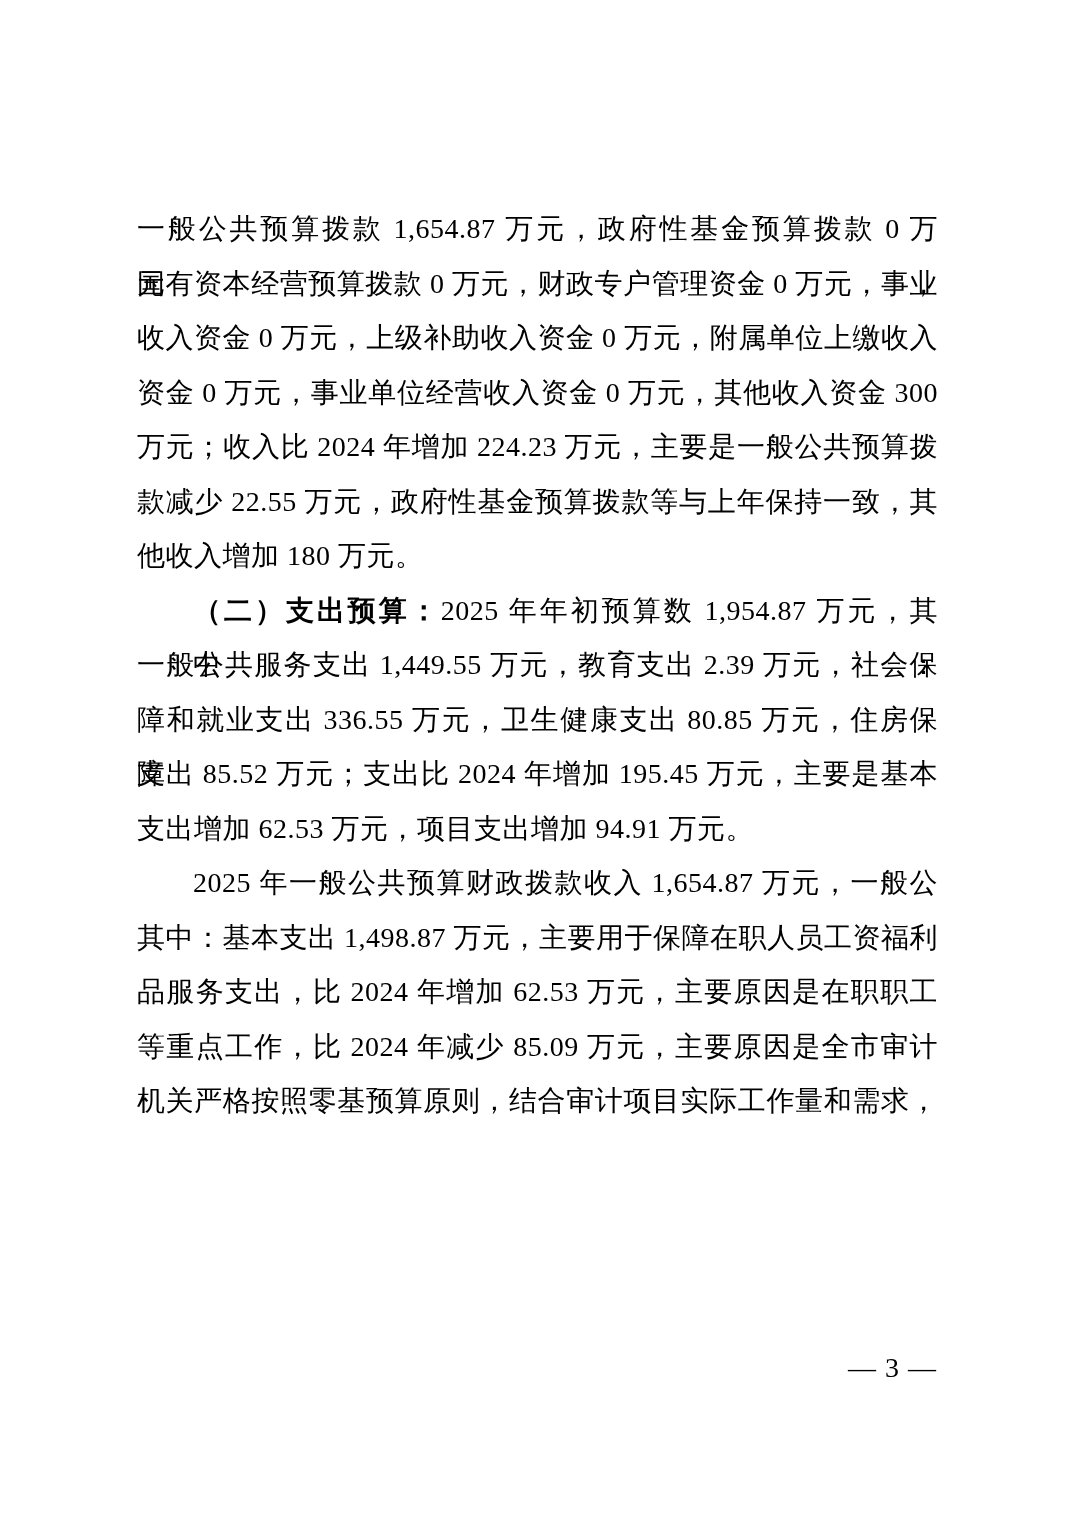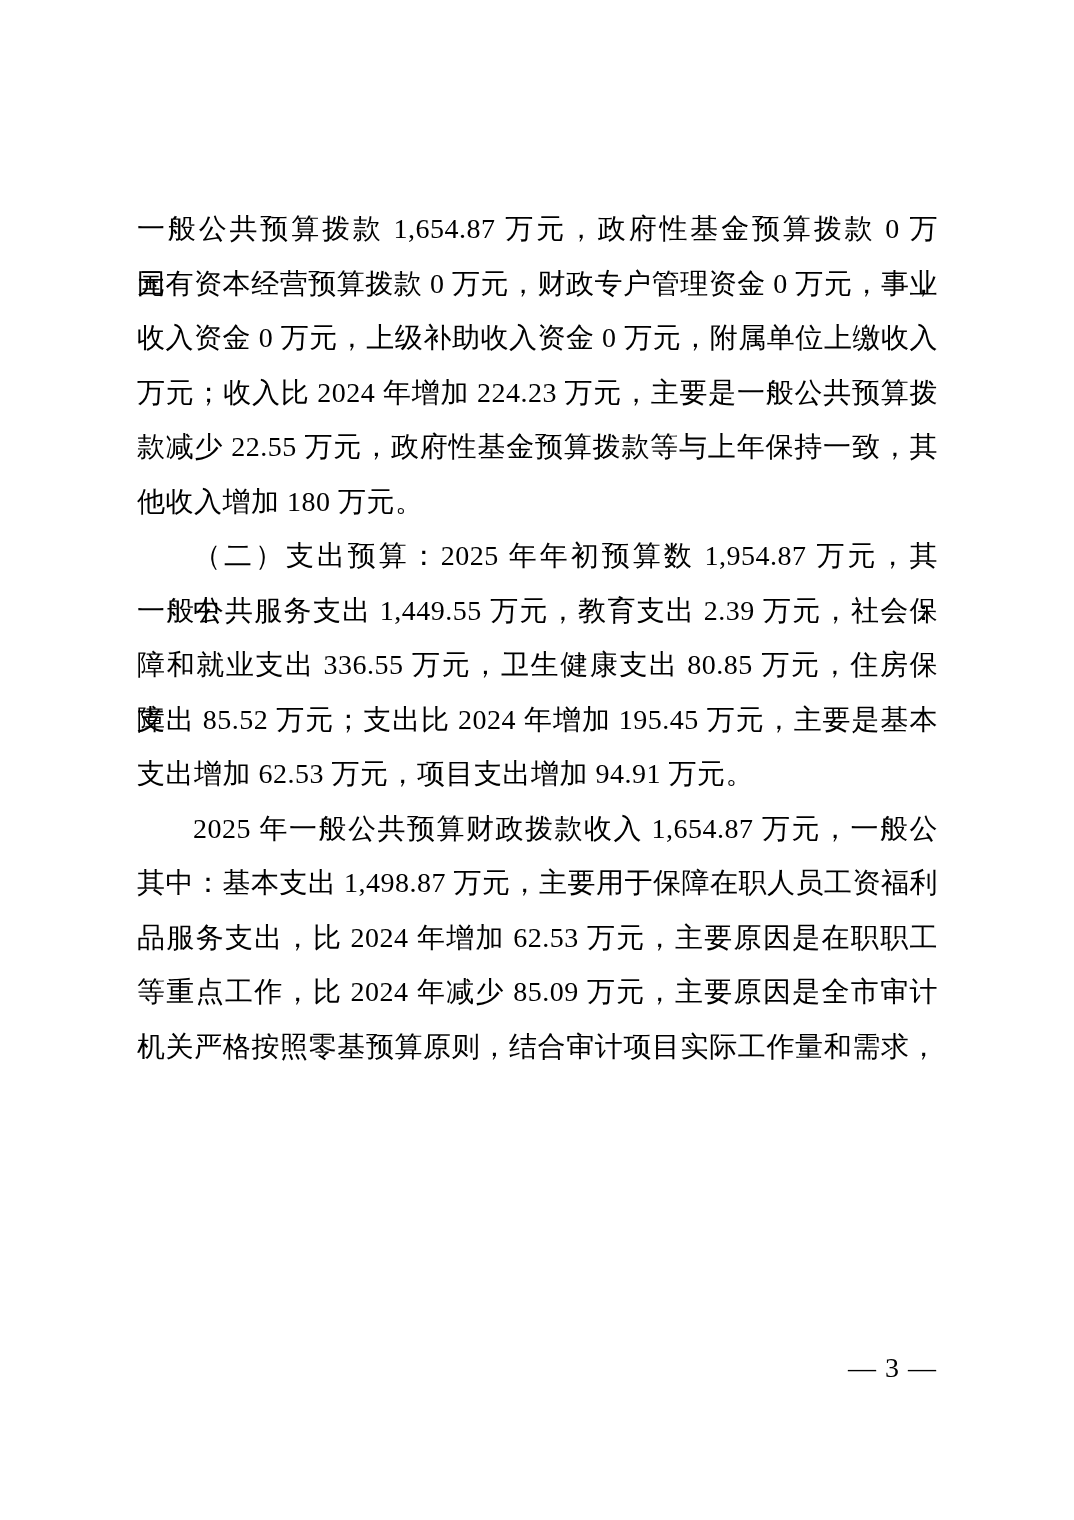--- a/index.html
+++ b/index.html
@@ -36,40 +36,41 @@
   }
   .line.indent {
     padding-left: 56px;
   }
   .line.heading {
     font-family: "Liberation Sans", sans-serif;
     font-weight: bold;
     font-size: 29px;
   }
   .line b {
-    font-weight: normal;
+    font-weight: bold;
   }
   .page-footer {
     position: absolute;
     top: 1348px;
     right: 137px;
     font-size: 28px;
     line-height: 40px;
     text-align: right;
     letter-spacing: 1px;
   }
 </style>
 </head>
 <body>
 
 <div class="page">
   <main class="body-text">
       <div class="line fill">一般公共预算拨款 1,654.87 万元，政府性基金预算拨款 0 万元，</div>
       <div class="line fill">国有资本经营预算拨款 0 万元，财政专户管理资金 0 万元，事业</div>
       <div class="line fill">收入资金 0 万元，上级补助收入资金 0 万元，附属单位上缴收入</div>
+      <div class="line fill">资金 0 万元，事业单位经营收入资金 0 万元，其他收入资金 300</div>
       <div class="line fill">万元；收入比 2024 年增加 224.23 万元，主要是一般公共预算拨</div>
       <div class="line fill">款减少 22.55 万元，政府性基金预算拨款等与上年保持一致，其</div>
       <div class="line">他收入增加 180 万元。</div>
       <div class="line indent fill"><b>（二）支出预算：</b>2025 年年初预算数 1,954.87 万元，其中：</div>
       <div class="line fill">一般公共服务支出 1,449.55 万元，教育支出 2.39 万元，社会保</div>
       <div class="line fill">障和就业支出 336.55 万元，卫生健康支出 80.85 万元，住房保障</div>
       <div class="line fill">支出 85.52 万元；支出比 2024 年增加 195.45 万元，主要是基本</div>
       <div class="line">支出增加 62.53 万元，项目支出增加 94.91 万元。</div>
       <div class="line indent fill">2025 年一般公共预算财政拨款收入 1,654.87 万元，一般公</div>
       <div class="line fill">其中：基本支出 1,498.87 万元，主要用于保障在职人员工资福利</div>

